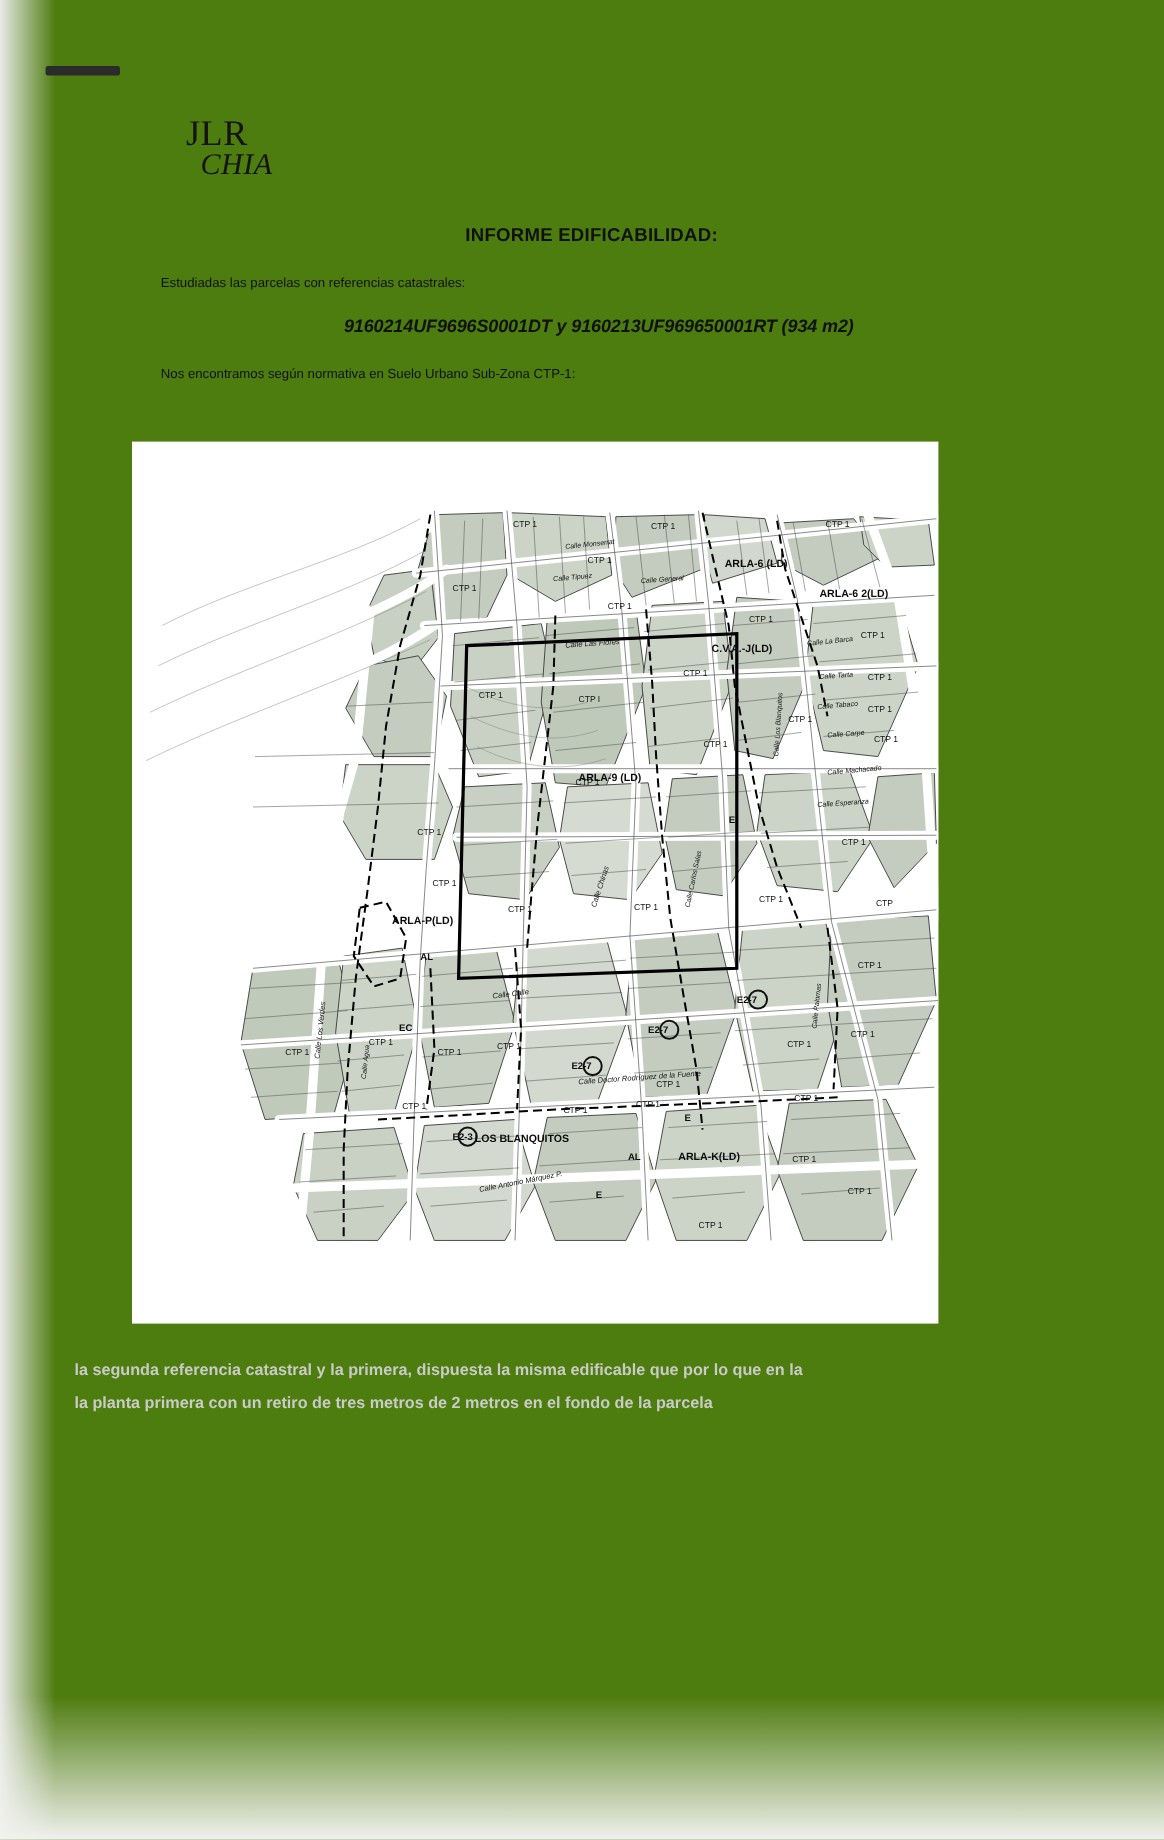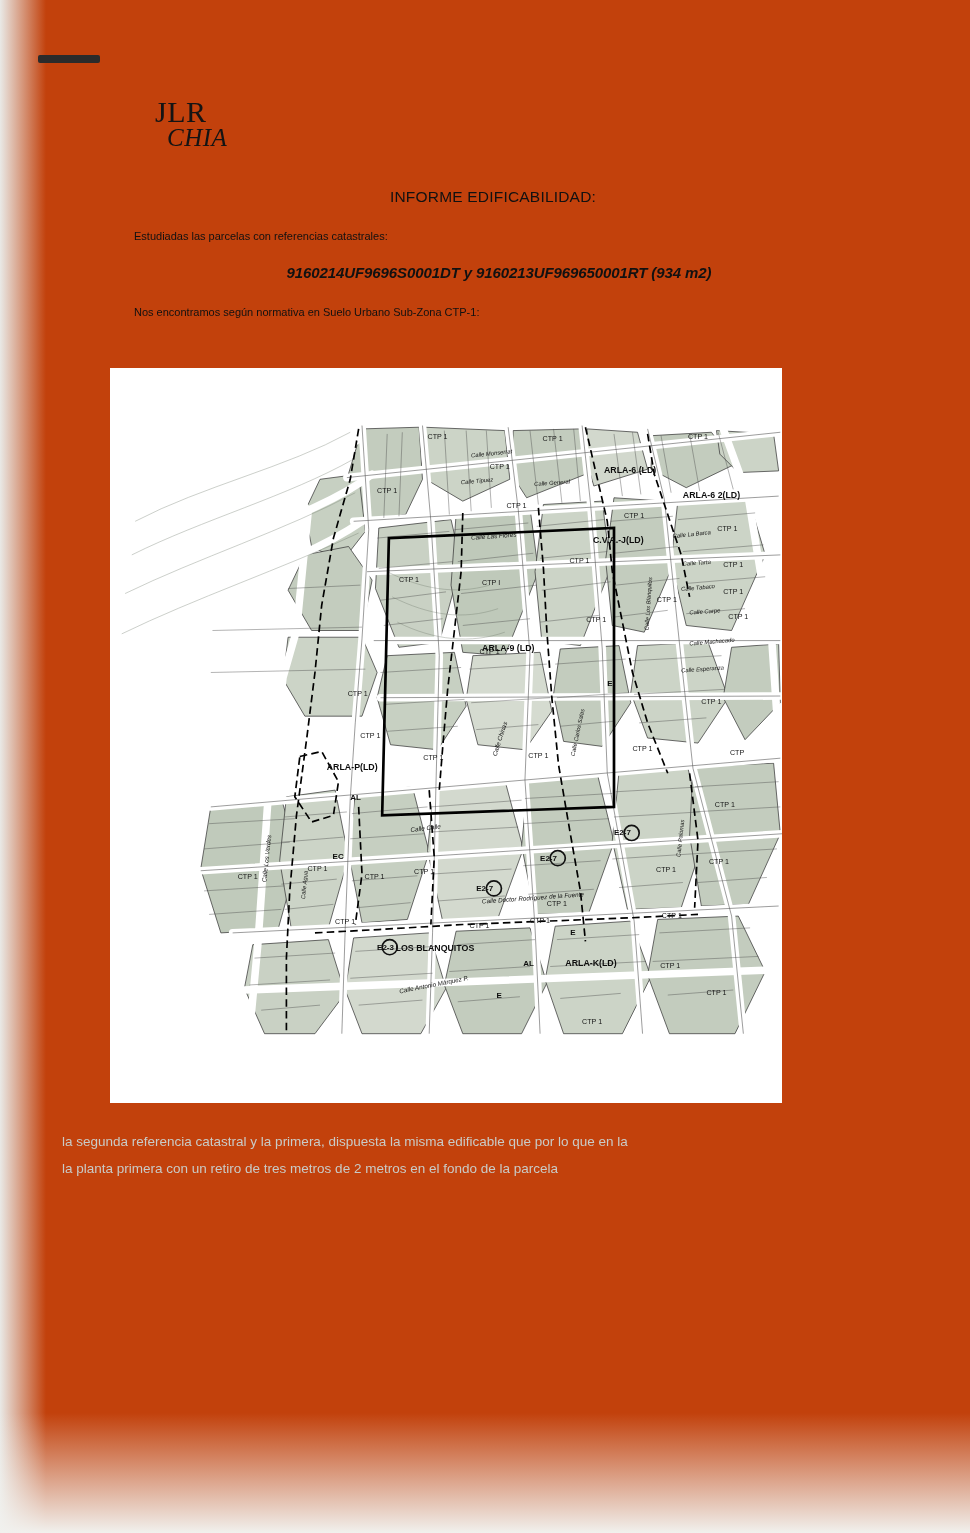--- a/index.html
+++ b/index.html
@@ -11,21 +11,21 @@
     width: 970px;
     height: 1533px;
     position: relative;
     font-family: "Liberation Sans", sans-serif;
     color: #1a1a1a;
     overflow: hidden;
   }
   .page {
     position: absolute;
     inset: 0;
-    background: #c2410c;
+    background: #4d7c0f;
   }
   
   .scan-shade-left {
     position: absolute;
     left: 0; top: 0; bottom: 0; width: 46px;
     background: linear-gradient(to right, #e9e9e6, rgba(255,255,255,0));
     pointer-events: none;
   }
   .scan-shade-bottom {
     position: absolute;
@@ -63,21 +63,21 @@
     margin-left: 12px;
     font-style: italic;
   }
   h1.title {
     position: absolute;
     left: 16px; right: 0;
     top: 188px;
     margin: 0;
     text-align: center;
     font-size: 15.5px;
-    font-weight: normal;
+    font-weight: bold;
     letter-spacing: 0.2px;
     color: #111;
   }
   .line {
     position: absolute;
     font-size: 11px;
     color: #111;
   }
   .line-1 { left: 134px; top: 230px; }
   .line-2 {
@@ -109,20 +109,21 @@
   .ghost-block {
     position: absolute;
     left: 62px;
     top: 1128px;
     width: 790px;
     color: #c9cbc7;
     font-size: 13.5px;
     line-height: 27px;
     filter: blur(0.4px);
     user-select: none;
+    font-weight: bold;
   }
   .ghost-line { display: block; white-space: nowrap; overflow: hidden; }
   .ghost-side {
     position: absolute;
     left: 58px;
     width: 60px;
     color: #d6d8d4;
     font-size: 13px;
     line-height: 30px;
     filter: blur(0.5px);

